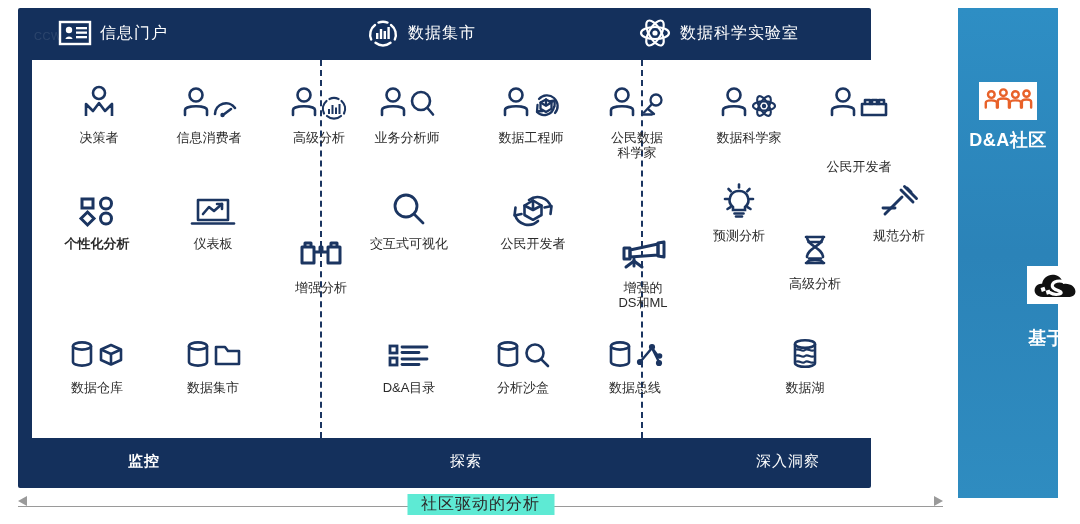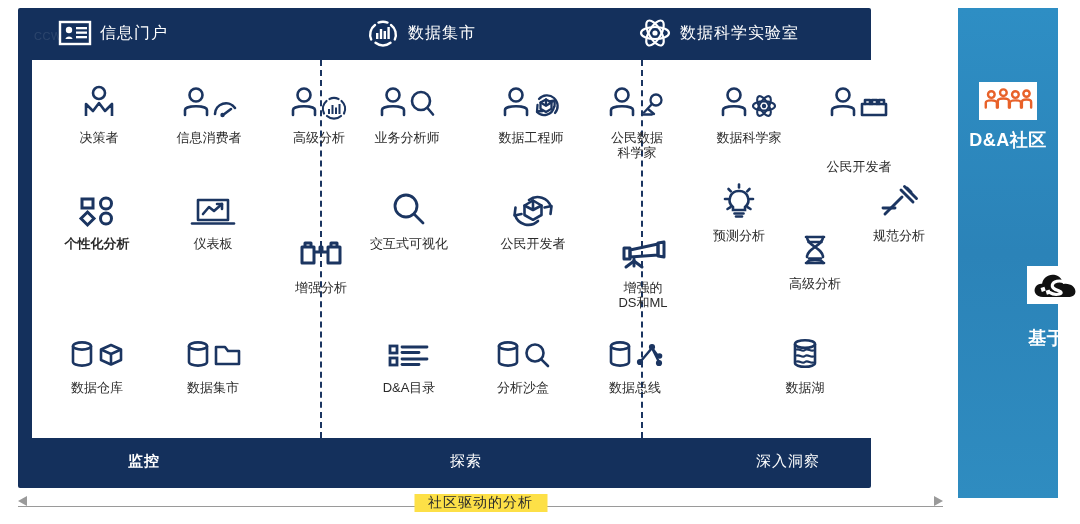--- a/index.html
+++ b/index.html
@@ -131,23 +131,23 @@
     width: 0; height: 0;
     border-top: 5px solid transparent;
     border-bottom: 5px solid transparent;
   }
   #arrowrow .cap.l { left: 0;  border-right: 9px solid #9a9a9a; }
   #arrowrow .cap.r { right: 0; border-left: 9px solid #9a9a9a; }
   #arrowrow .atext {
     position: absolute;
     left: 50%; top: 0;
     transform: translateX(-50%);
-    background: #fde047;
+    background: #5eead4;
     padding: 0 14px;
-    font-size: 14px;
+    font-size: 16px;
     color: #2b2b2b;
     letter-spacing: 1px;
   }
 
   
   #rightpanel {
     position: absolute;
     left: 958px; top: 8px;
     width: 100px; height: 490px;
     background: linear-gradient(180deg, #2e8ec4 0%, #2b83b8 50%, #2f8cc0 100%);

